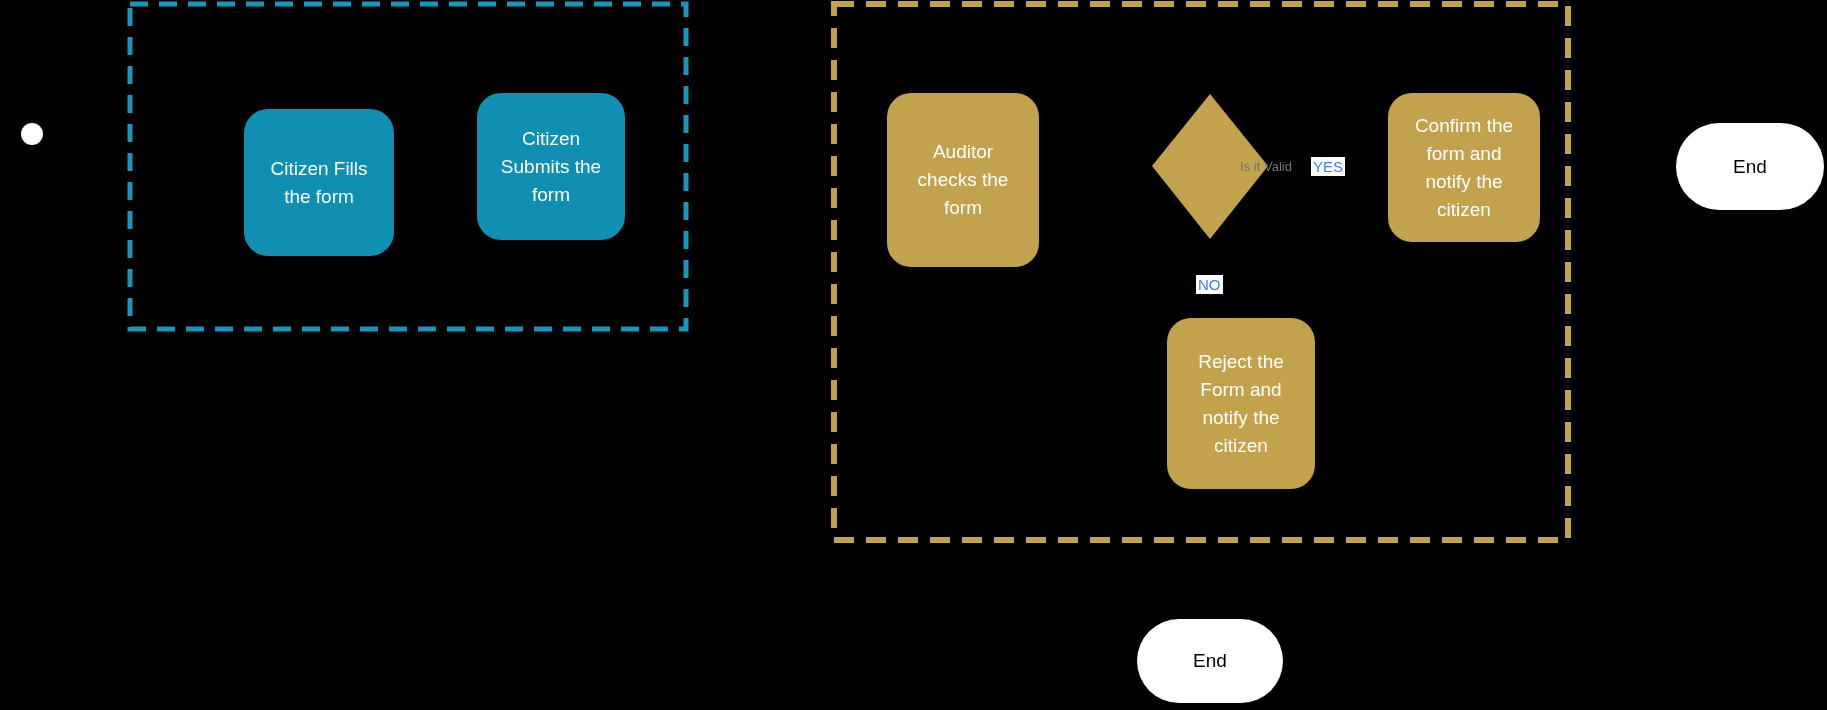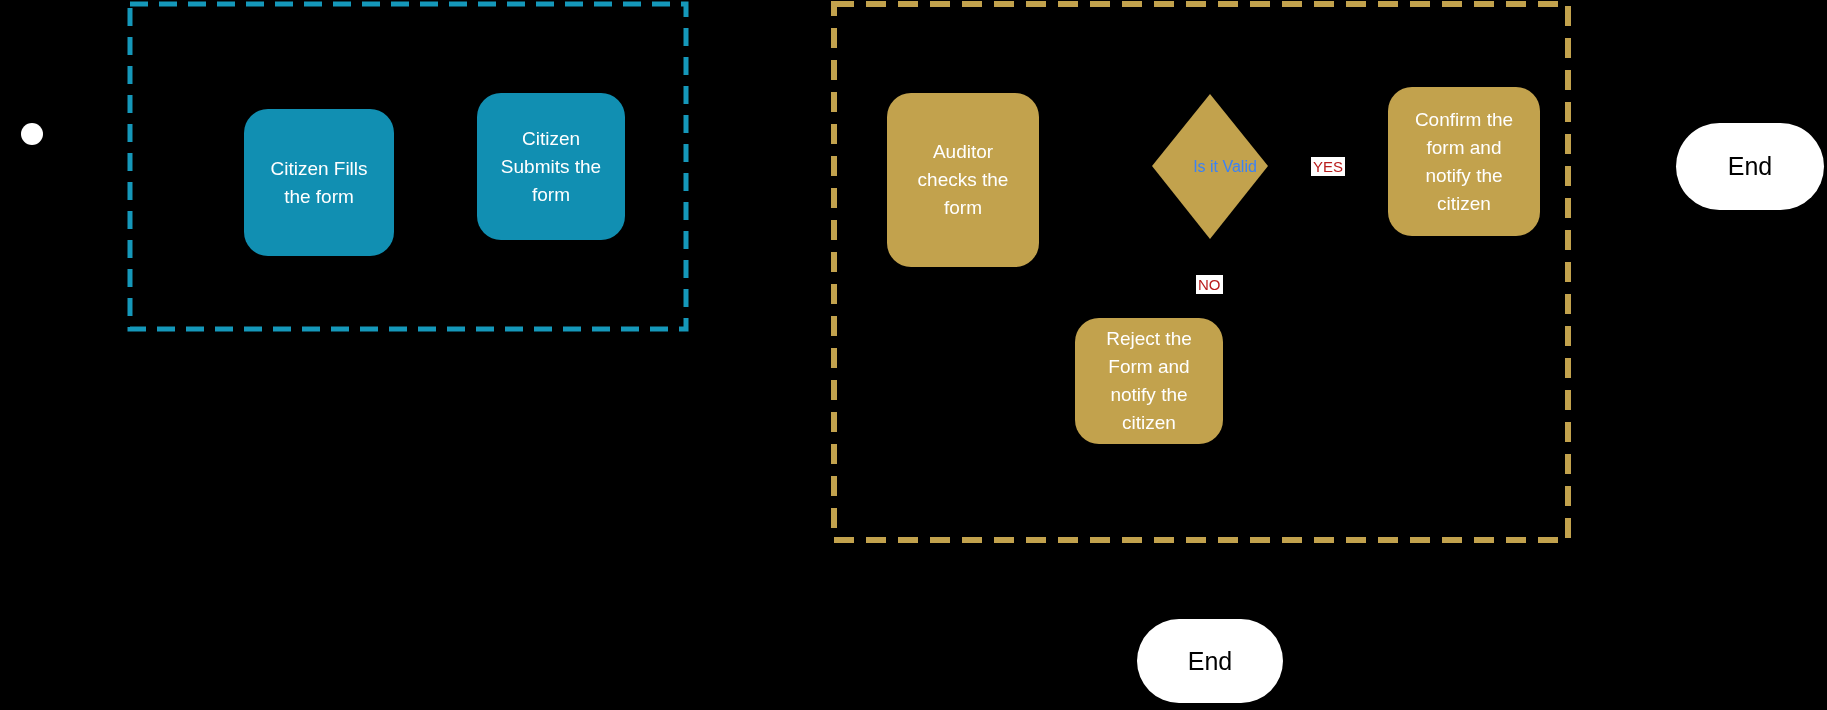--- a/index.html
+++ b/index.html
@@ -43,54 +43,54 @@
     top: 123px;
     width: 22px;
     height: 22px;
     border-radius: 50%;
     background: #ffffff;
   }
 
   #node-fill-form   { left: 219px;  top: 109px;  width: 150px; height: 147px; margin-left: 25px; }
   #node-submit-form { left: 477px;  top: 93px;  width: 148px; height: 147px; }
   #node-auditor     { left: 887px;  top: 93px;  width: 152px; height: 174px; }
-  #node-confirm     { left: 1388px; top: 87px;  width: 152px; height: 149px; }
-  #node-reject      { left: 1075px; top: 318px; width: 148px; height: 126px; }
+  #node-confirm     { left: 1388px; top: 93px;  width: 152px; height: 149px; }
+  #node-reject      { left: 1167px; top: 318px; width: 148px; height: 171px; }
 
   .diamond-label {
     position: absolute;
-    left: 1167px;
+    left: 1208px;
     top: 94px;
     width: 116px;
     height: 145px;
     display: flex;
     align-items: center;
     justify-content: center;
     text-align: center;
-    color: #3b82f6;
-    font-size: 16px;
+    color: #737373;
+    font-size: 13px;
     line-height: 18px;
   }
 
   .terminal {
     position: absolute;
     display: flex;
     align-items: center;
     justify-content: center;
     background: #ffffff;
     color: #000000;
-    font-size: 25px;
+    font-size: 19px;
   }
   #end-right  { left: 1676px; top: 123px; width: 148px; height: 87px; border-radius: 44px; }
   #end-bottom { left: 1137px; top: 619px; width: 146px; height: 84px; border-radius: 42px; }
 
   .edge-label {
     position: absolute;
     background: #ffffff;
-    color: #b91c1c;
+    color: #3b82f6;
     font-size: 15px;
     line-height: 19px;
     padding: 0 2px;
   }
   #label-yes { left: 1311px; top: 157px; }
   #label-no  { left: 1196px; top: 267px; margin-top: 8px; }
 </style>
 </head>
 <body>
 

